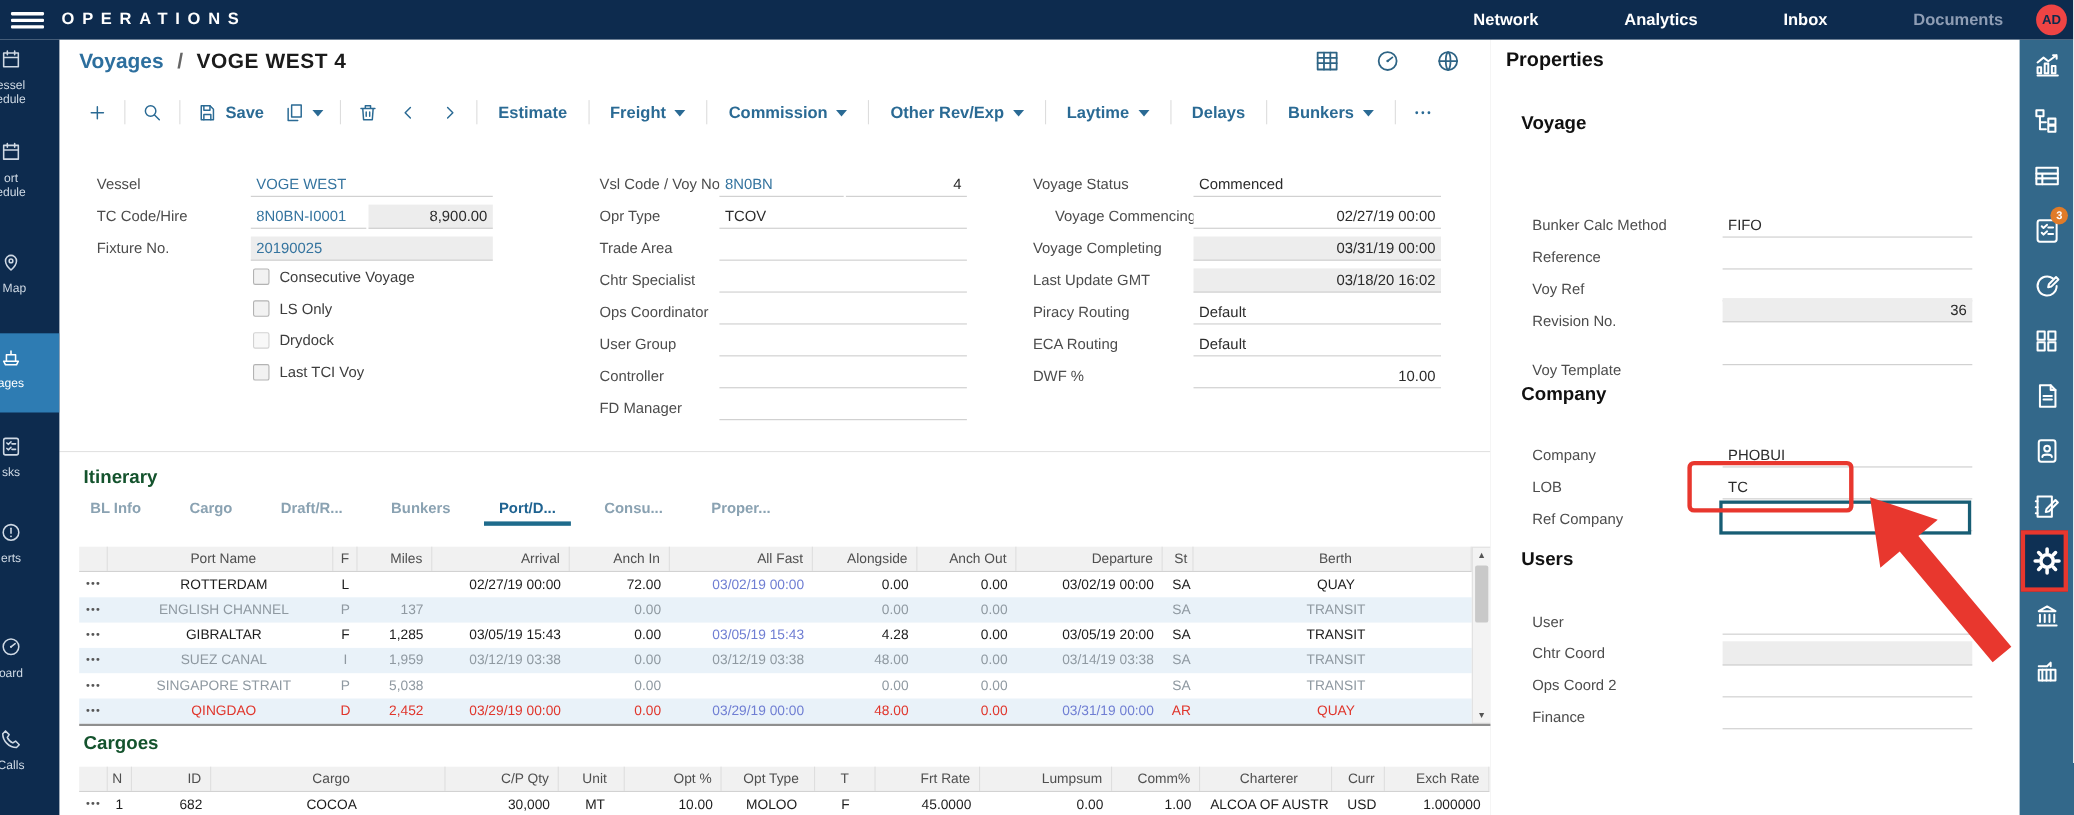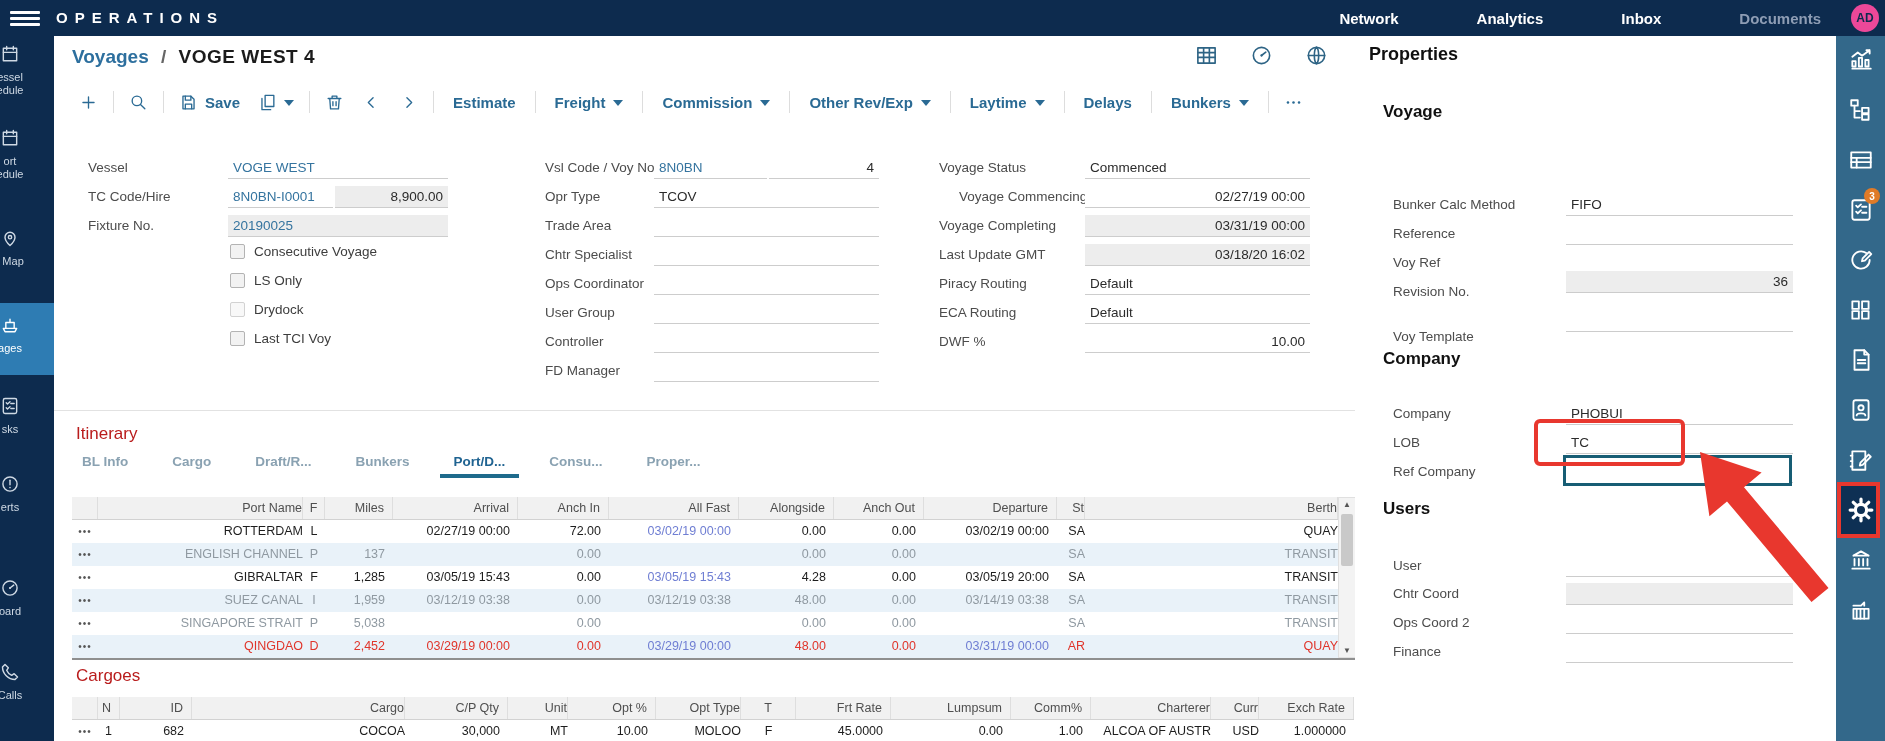--- a/index.html
+++ b/index.html
@@ -7,21 +7,21 @@
        font-family:"Liberation Sans",sans-serif;-webkit-font-smoothing:antialiased;}
   svg{fill:none;stroke:currentColor;stroke-width:1.7;stroke-linecap:round;stroke-linejoin:round;}
   
   .topbar{position:absolute;top:0;left:0;width:100%;height:36px;background:#0d2b4e;z-index:20;}
   .hamburger{position:absolute;left:10px;top:8px;width:30px;height:20px;cursor:pointer;}
   .hamburger div{height:3px;background:#fff;margin:3px 0;border-radius:1px;}
   .app-title{position:absolute;left:56px;top:9px;color:#fff;font-weight:bold;font-size:15px;letter-spacing:7px;}
   .topnav{position:absolute;right:64px;top:0;height:36px;display:flex;align-items:center;gap:78px;}
   .nav-item{color:#fff;font-weight:bold;font-size:15px;cursor:pointer;white-space:nowrap;}
   .nav-item.muted{color:#8e9db4;}
-  .avatar{position:absolute;right:6px;top:4px;width:28px;height:28px;border-radius:50%;background:#ec4899;
+  .avatar{position:absolute;right:6px;top:4px;width:28px;height:28px;border-radius:50%;background:#ef4444;
           color:#0d2b4e;font-weight:bold;font-size:12px;display:flex;align-items:center;justify-content:center;}
   
   .left-rail{position:absolute;top:36px;left:0;width:54px;height:705px;background:#0d2b4e;overflow:hidden;z-index:5;}
   .lr-active-bg{position:absolute;left:0;width:54px;background:#2e7cb3;}
   .lr-item{position:absolute;left:-35px;width:90px;text-align:center;color:#cfd9e4;font-size:11px;line-height:13px;cursor:pointer;}
   .lr-item .ic{display:block;margin:0 auto 4px;}
   .lr-item.on{color:#fff;}
   
   .main{position:absolute;top:36px;left:54px;width:1301px;height:705px;background:#fff;border-right:1px solid #d6d6d6;}
   .breadcrumb{position:absolute;left:18px;top:10px;font-size:19px;white-space:nowrap;}
@@ -40,34 +40,34 @@
   .f-field{position:absolute;height:22px;line-height:22px;font-size:13.5px;color:#2b2b2b;border-bottom:1px solid #cdcdcd;
            padding:0 5px;box-sizing:border-box;background:#fff;white-space:nowrap;overflow:hidden;}
   .f-field.gray{background:#ededed;}
   .f-field.link{color:#35749f;}
   .f-field.right{text-align:right;}
   .cb-row{position:absolute;display:flex;align-items:center;gap:9px;font-size:13.5px;color:#3d3d3d;cursor:pointer;}
   .cb-box{width:13px;height:13px;border:1px solid #b3b3b3;background:#f2f2f2;border-radius:2px;}
   .cb-row.muted .cb-box{border-color:#d2d2d2;background:#f8f8f8;}
   .form-divider{position:absolute;left:0;top:374px;width:100%;border-top:1px solid #e2e2e2;}
   
-  .sec-title{position:absolute;left:22px;font-size:17px;font-weight:normal;color:#b91c1c;}
+  .sec-title{position:absolute;left:22px;font-size:17px;font-weight:bold;color:#14532d;}
   .itin-tabs{position:absolute;left:28px;top:418px;display:flex;gap:44px;}
   .tab{position:relative;font-size:13.5px;font-weight:bold;color:#8aa2b2;cursor:pointer;white-space:nowrap;}
   .tab.active{color:#1f6391;}
   .tab.active::after{content:'';position:absolute;left:-14px;right:-14px;bottom:-9px;height:4px;background:#1e6b8c;}
   .grid{position:absolute;left:18px;font-size:12.5px;}
   .g-head{display:flex;background:#f1f1f1;height:23px;line-height:23px;color:#4f4f4f;border-bottom:1px solid #d2d2d2;box-sizing:border-box;}
   .g-head .gc{border-right:1px solid #dedede;box-sizing:border-box;}
   .g-row{display:flex;height:23px;line-height:23px;color:#1d1d1d;cursor:pointer;}
   .g-row.alt{background:#e9f2f9;}
   .g-row.muted{color:#8f99a1;}
   .g-row.alert{color:#e0352b;}
   .gc{flex:none;white-space:nowrap;overflow:hidden;box-sizing:border-box;}
-  .al{text-align:right;padding-left:6px;}
+  .al{text-align:center;padding-left:6px;}
   .ar{text-align:right;padding-right:8px;}
   .ac{text-align:center;}
   .gc .dlink{color:#6f7ed3;}
   .menu-dots{font-size:10px;letter-spacing:1px;color:#555;text-align:center;}
   .itin-border{position:absolute;left:18px;top:622px;width:1284px;border-top:2px solid #8f8f8f;}
   .vscroll{position:absolute;left:1284px;top:461px;width:18px;height:161px;background:#f3f3f3;border:1px solid #e0e0e0;box-sizing:border-box;}
   .vs-arrow{position:absolute;left:0;width:100%;text-align:center;font-size:8px;color:#555;}
   .vs-thumb{position:absolute;left:2px;top:16px;width:12px;height:52px;background:#c9c9c9;border-radius:2px;}
   
   .props{position:absolute;top:36px;left:1355px;width:481px;height:705px;background:#fff;}

